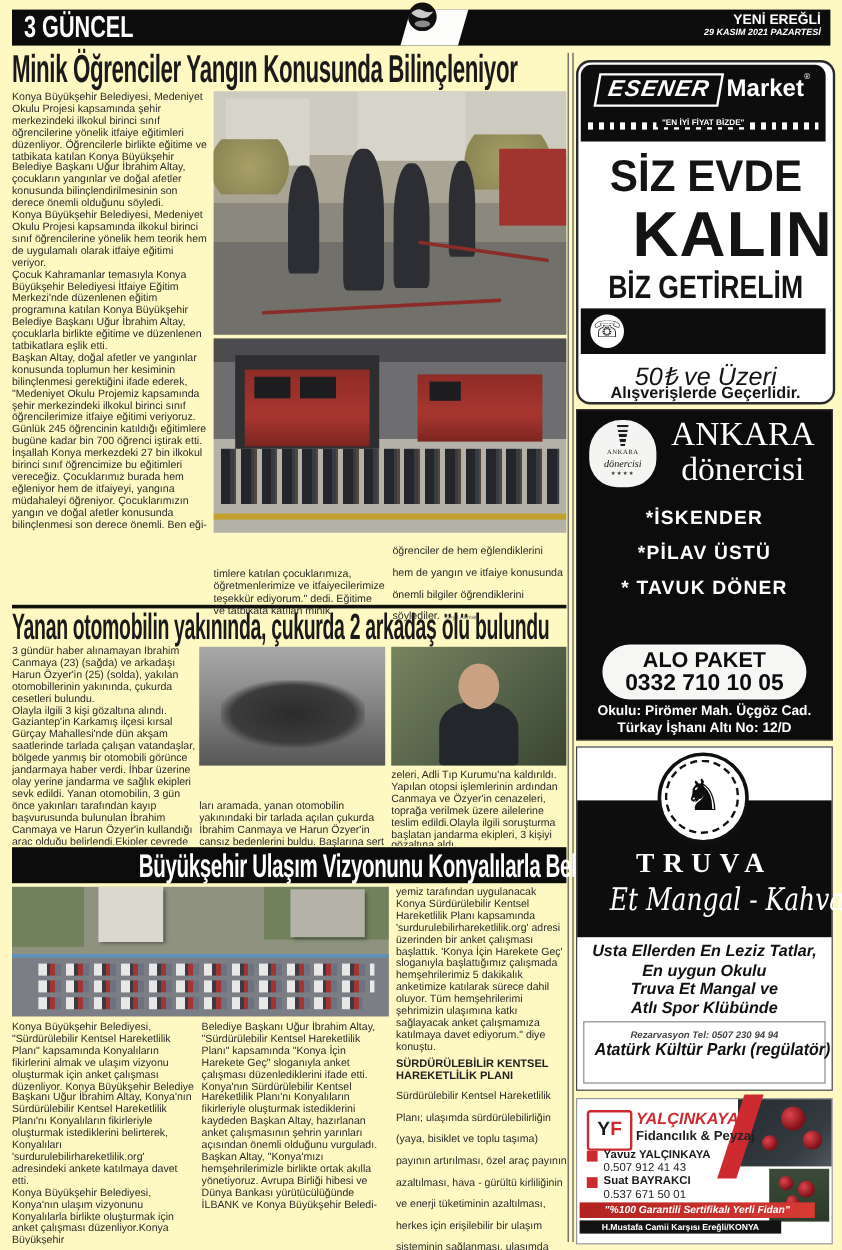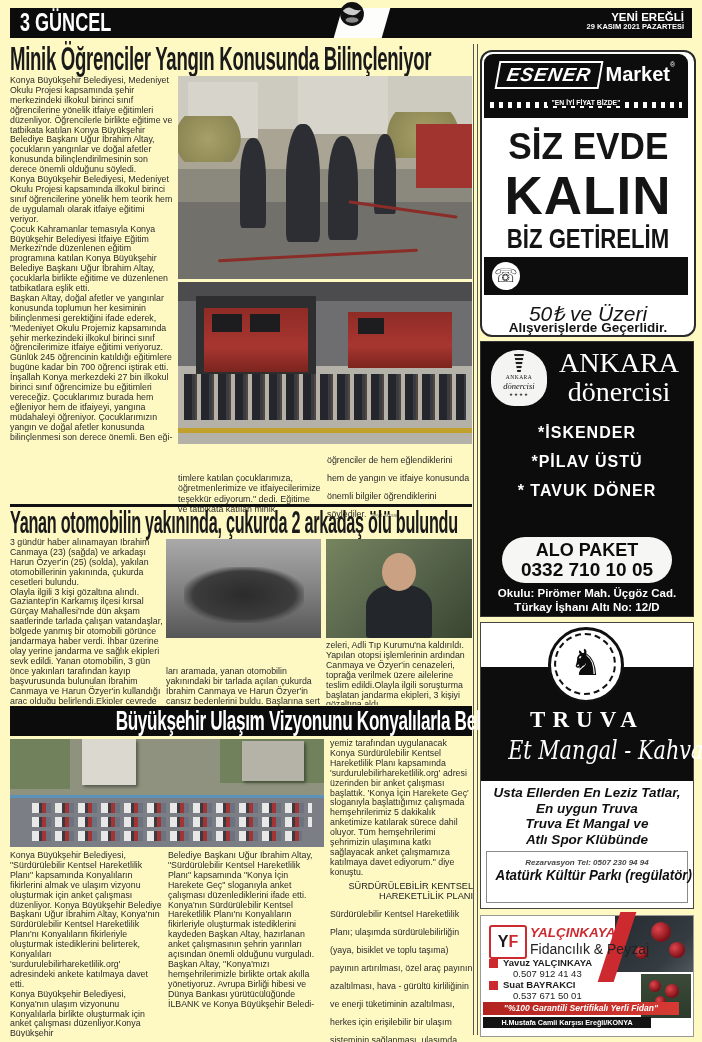--- a/index.html
+++ b/index.html
@@ -7,33 +7,33 @@
         font-family:"Liberation Sans",sans-serif;color:#1a1a1a;overflow:hidden;}
   .abs{position:absolute;}
   
   .topbar{left:10px;top:8px;width:682px;height:30px;background:#0c0c0c;color:#fff;}
   .pagelabel{position:absolute;left:10px;top:2px;font-size:22px;font-weight:bold;
              transform:scaleX(.82) scaleY(1.15);transform-origin:left center;white-space:nowrap;}
   .notch{position:absolute;left:328px;top:0;width:48px;height:30px;background:#fdfdfc;transform:skewX(-16deg);}
   .globe{position:absolute;left:339px;top:1px;width:26px;height:26px;}
   .mast{position:absolute;right:8px;top:3px;text-align:right;line-height:1.05;}
   .mast .m1{font-size:11.5px;font-weight:bold;}
-  .mast .m2{font-size:7.5px;font-weight:bold;}
+  .mast .m2{font-size:7.5px;font-weight:bold;font-style:italic;}
   
   .hl{font-weight:bold;white-space:nowrap;letter-spacing:-.5px;}
   .fitl{display:inline-block;transform-origin:left center;}
   .fitc{display:inline-block;transform-origin:center center;}
   
   .body{font-size:8.8px;line-height:9.9px;color:#2a2a2a;white-space:pre-line;overflow:hidden;
         text-align:left;}
   .cap{font-size:8.9px;line-height:10.4px;color:#2a2a2a;overflow:hidden;}
   .byline{font-size:5px;color:#777;}
   .hrule{background:#111;}
   .vsep{left:473px;top:44px;width:3px;height:991px;border-left:1px solid #555;border-right:1px solid #555;}
-  .subhead{font-size:9.2px;font-weight:normal;text-align:right;line-height:10.5px;color:#222;}
+  .subhead{font-size:9.2px;font-weight:bold;text-align:left;line-height:10.5px;color:#222;}
   
   .photo{overflow:hidden;background:#999;}
   .ph1{background:linear-gradient(180deg,#cdcabf 0%,#cdcabf 26%,#aaa494 26%,#aaa494 46%,#8b887d 46%,#8b887d 62%,#72706a 62%,#72706a 100%);}
   .ph1 .bldg{position:absolute;background:#d7d4cb;}
   .ph1 .tree{position:absolute;background:radial-gradient(circle,#a8a068 0%,#8b8654 70%,transparent 72%);}
   .ph1 .fig{position:absolute;background:#2c2e33;border-radius:45% 45% 8% 8%;}
   .ph1 .truckline{position:absolute;background:#a23430;}
   .ph1 .hose{position:absolute;height:3px;background:#8a2c28;border-radius:3px;}
   .ph2{background:linear-gradient(180deg,#4c4c4e 0%,#4c4c4e 12%,#6e6e70 12%,#6e6e70 52%,#b4b1a8 52%,#b4b1a8 100%);}
   .ph2 .bay{position:absolute;background:#2e2e31;}
@@ -57,21 +57,21 @@
   .esener{left:480px;top:50px;width:212px;height:283px;border:2px solid #2b2b2b;border-radius:12px;background:#fff;text-align:center;}
   .es-banner{position:absolute;left:2px;top:2px;width:204px;height:64px;background:#0d0d0d;border-radius:9px 9px 0 0;color:#fff;}
   .es-logo-row{position:absolute;left:0;top:7px;width:100%;}
   .es-tag{display:inline-block;transform:skewX(-10deg);border:2.5px solid #fff;background:#0d0d0d;padding:1px 8px;font-size:19px;font-weight:bold;font-style:italic;letter-spacing:1px;}
   .es-market{font-size:20px;font-weight:bold;}
   .es-reg{font-size:7px;vertical-align:top;}
   .es-film{position:absolute;left:6px;top:48px;width:192px;height:6px;background:repeating-linear-gradient(90deg,#fff 0 4px,transparent 4px 9px);}
   .es-tagline{position:absolute;left:0;top:45px;width:100%;font-size:6.8px;font-weight:bold;}
   .es-tagline span{background:#0d0d0d;padding:0 5px;}
   .es-l1{position:absolute;left:0;top:74px;width:100%;font-size:37px;font-weight:bold;letter-spacing:0;color:#141414;}
-  .es-l2{position:absolute;left:0;top:113px;width:100%;font-size:53px;font-weight:bold;letter-spacing:1px;color:#141414;}
+  .es-l2{position:absolute;left:0;top:113px;width:100%;font-size:53px;font-weight:bold;letter-spacing:1px;color:#141414;text-align:right;}
   .es-l3{position:absolute;left:0;top:172px;width:100%;font-size:27px;font-weight:bold;color:#141414;}
   .es-phonebar{position:absolute;left:2px;top:205px;width:204px;height:38px;background:#0d0d0d;color:#fff;}
   .es-wa{position:absolute;left:8px;top:5px;width:28px;height:28px;background:#fff;border-radius:50%;color:#0d0d0d;font-size:19px;line-height:28px;text-align:center;}
   .es-num{position:absolute;left:38px;top:4px;width:164px;font-size:24px;font-weight:bold;white-space:nowrap;}
   .es-off1{position:absolute;left:0;top:247px;width:100%;font-size:21px;font-weight:normal;font-style:italic;color:#141414;}
   .es-off2{position:absolute;left:0;top:268px;width:100%;font-size:13.5px;font-weight:bold;color:#141414;}
   
   .ankara{left:480px;top:341px;width:212px;height:274px;background:#0c0c0c;color:#fff;text-align:center;border:1px solid #333;}
   .ank-badge{position:absolute;left:10px;top:8px;width:56px;height:56px;background:#f4f4f2;border-radius:48% 48% 42% 42%;color:#111;}
   .ank-cone{position:absolute;left:21px;top:4px;width:14px;height:18px;background:repeating-linear-gradient(180deg,#1c1c1c 0 2px,#e8e8e8 2px 4px);clip-path:polygon(15% 0,85% 0,62% 100%,38% 100%);}
@@ -99,25 +99,25 @@
   .tr-loc{font-size:14.5px;font-weight:bold;font-style:italic;color:#101010;white-space:nowrap;}
   
   .yk{left:480px;top:915px;width:212px;height:120px;background:#fff;border:1px solid #999;}
   .yk-photo{position:absolute;right:0;top:0;width:78px;height:56px;background:linear-gradient(135deg,#262c31 0%,#343b41 70%,#50585e 100%);}
   .yk-rose{position:absolute;border-radius:50%;background:radial-gradient(circle at 35% 35%,#e0444c,#7c1017 70%);}
   .yk-flowers{position:absolute;right:2px;top:58px;width:50px;height:44px;background:linear-gradient(180deg,#3c4a39 0%,#2c3a2b 100%);}
   .yk-stripe{position:absolute;right:68px;top:-4px;width:16px;height:70px;background:#cd2a30;transform:skewX(-18deg);}
   .yk-tile{position:absolute;left:8px;top:9px;width:34px;height:30px;border:2px solid #cd2a30;border-radius:3px;text-align:center;font-size:16px;font-weight:bold;line-height:29px;background:#fff;}
   .yk-tile .y{color:#1a1a1a;} .yk-tile .f{color:#cd2a30;}
   .yk-name{position:absolute;left:49px;top:9px;font-size:13.5px;font-weight:bold;font-style:italic;color:#cd2a30;white-space:nowrap;}
-  .yk-sub{position:absolute;left:49px;top:25px;font-size:14px;font-weight:normal;color:#222;}
+  .yk-sub{position:absolute;left:49px;top:25px;font-size:11px;font-weight:bold;color:#222;}
   .yk-c{position:absolute;left:8px;font-size:9.5px;line-height:10.5px;}
   .yk-bullet{position:absolute;left:0;top:1px;width:9px;height:9px;background:#cd2a30;}
   .yk-cn{margin-left:14px;font-weight:bold;color:#1a1a1a;}
-  .yk-cp{margin-left:24px;color:#222;}
+  .yk-cp{margin-left:14px;color:#222;}
   .yk-banner{position:absolute;left:2px;top:86px;width:196px;height:13px;background:linear-gradient(90deg,#b2231f,#d63a33);color:#fff;font-size:8.6px;font-style:italic;font-weight:bold;text-align:center;line-height:13px;}
   .yk-addr{position:absolute;left:2px;top:101px;width:168px;height:11px;background:#131313;color:#fff;font-size:7.2px;font-weight:bold;text-align:center;line-height:11px;}
   .a3box{left:10px;top:706px;width:462px;height:30px;background:#0c0c0c;color:#fff;text-align:center;line-height:30px;}
 </style>
 </head>
 <body>
 
 <div id="page">
 
   <div class="abs topbar">
@@ -273,21 +273,21 @@
     <div class="tr-circle">
       <div class="tr-ring"></div>
       <div class="tr-horse">♞</div>
     </div>
     <div class="tr-black">
       <div class="tr-name">TRUVA</div>
       <div class="tr-script"><span class="fitc" style="transform:scaleX(.8);">Et Mangal - Kahvaltı</span></div>
     </div>
     <div class="tr-text">
       <div>Usta Ellerden En Leziz Tatlar,</div>
-      <div>En uygun Truva</div>
+      <div>En uygun Okulu</div>
       <div>Truva Et Mangal ve</div>
       <div>Atlı Spor Klübünde</div>
     </div>
     <div class="tr-box">
       <div class="tr-res">Rezarvasyon Tel: 0507 230 94 94</div>
       <div class="tr-loc"><span class="fitc" style="transform:scaleX(.92);">Atatürk Kültür Parkı (regülatör)</span></div>
     </div>
   </div>
 
   <div class="abs yk">

